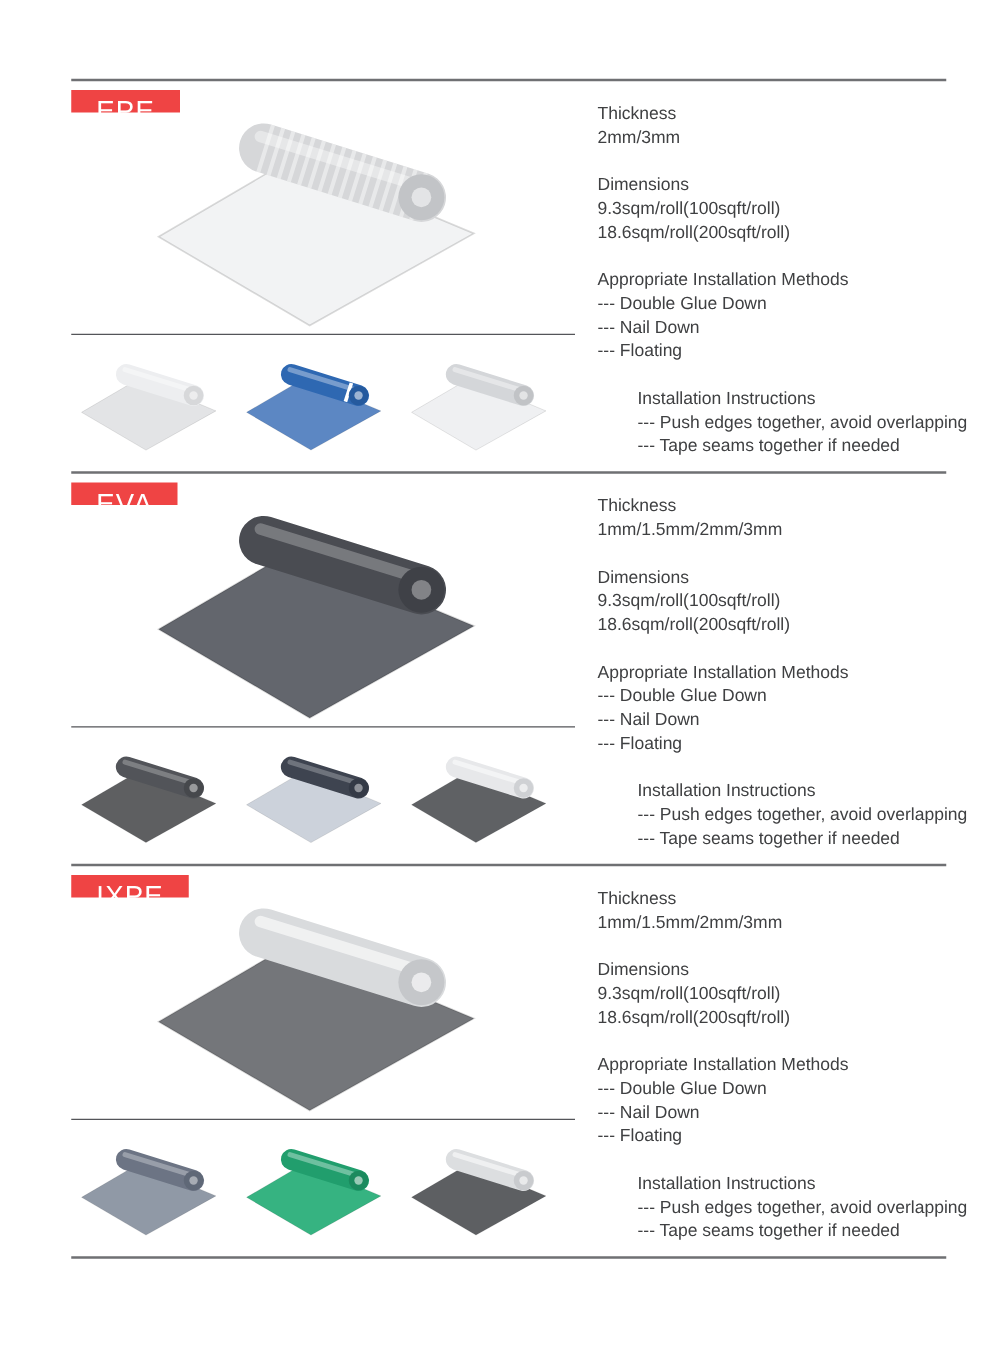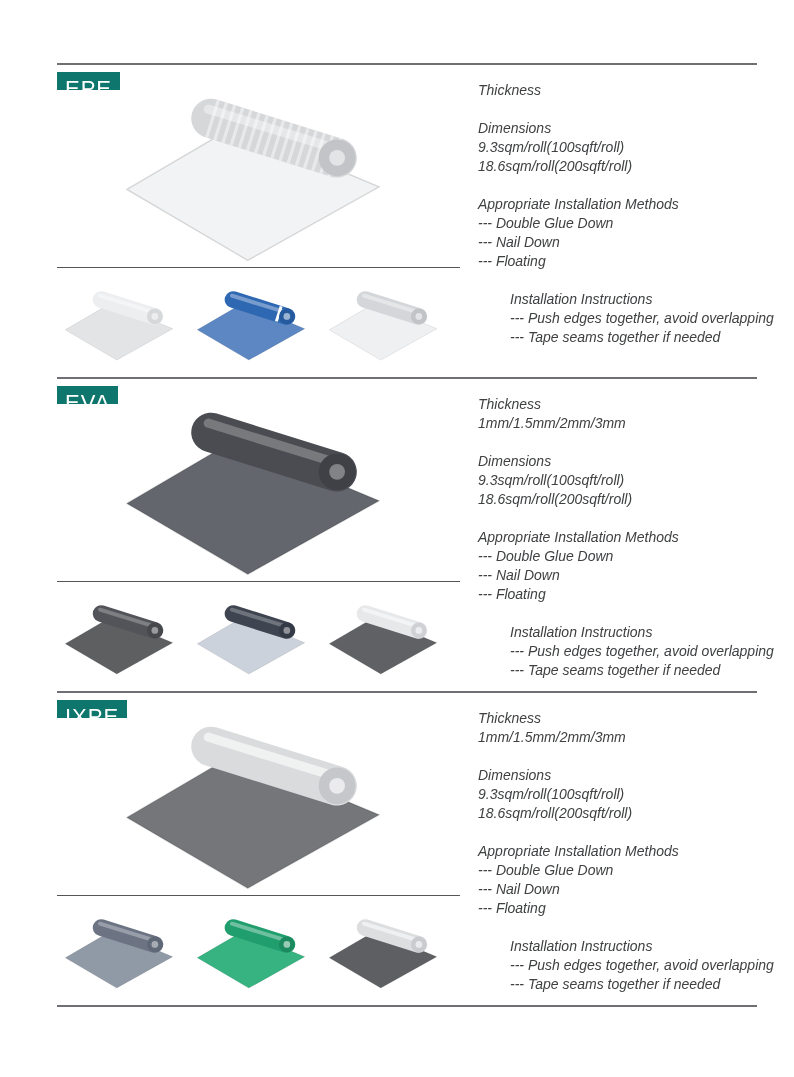--- a/index.html
+++ b/index.html
@@ -17,32 +17,32 @@
   .product-section{
     position:relative;height:314px;width:700px;
   }
   .rule{
     position:absolute;top:0;left:0;width:700px;height:2px;background:#6f7073;
   }
   .rule.final{position:relative;display:block;}
   .badge{
     position:absolute;top:9px;left:0;
     min-width:34px;height:18px;
-    background:#0f766e;color:#ffffff;
+    background:#ef4444;color:#ffffff;
     font-size:22px;line-height:34px;
-    padding:0 8px;text-align:center;
+    padding:0 20px;text-align:center;
     letter-spacing:1px;
   }
   .main-image{
     position:absolute;left:46px;top:16px;width:300px;height:184px;
   }
   .product-svg{width:100%;height:100%;display:block;}
   .col-right{
     position:absolute;left:421px;top:18px;width:285px;
-    font-size:14px;line-height:19px;font-style:italic;
+    font-size:14px;line-height:19px;
   }
   .spec-block{margin-bottom:19px;}
   .spec-block:last-child{margin-bottom:0;margin-left:32px;}
   .spec-line{white-space:nowrap;}
   .sub-rule{
     position:absolute;top:204px;left:0;width:403px;height:1px;background:#545559;
   }
   .thumb-row{
     position:absolute;top:213px;left:6px;width:394px;
     display:flex;gap:20px;
@@ -65,20 +65,21 @@
         <line x1="68" y1="30" x2="164" y2="60" stroke="rgba(255,255,255,0.45)" stroke-width="30" stroke-dasharray="2.5 4"></line>
         <line x1="66" y1="23" x2="160" y2="52" stroke="rgba(255,255,255,0.4)" stroke-width="7" stroke-linecap="round"></line>
         <circle cx="164" cy="60" r="14" fill="#c2c4c7"></circle>
         <circle cx="164" cy="60" r="6" fill="rgba(255,255,255,0.55)"></circle>
       </svg>
     </div>
 
     <div class="col-right">
       <div class="spec-block">
         <div class="spec-line">Thickness</div>
+        <div class="spec-line">2mm/3mm</div>
       </div>
       <div class="spec-block">
         <div class="spec-line">Dimensions</div>
         <div class="spec-line">9.3sqm/roll(100sqft/roll)</div>
         <div class="spec-line">18.6sqm/roll(200sqft/roll)</div>
       </div>
       <div class="spec-block">
         <div class="spec-line">Appropriate Installation Methods</div>
         <div class="spec-line">--- Double Glue Down</div>
         <div class="spec-line">--- Nail Down</div>

